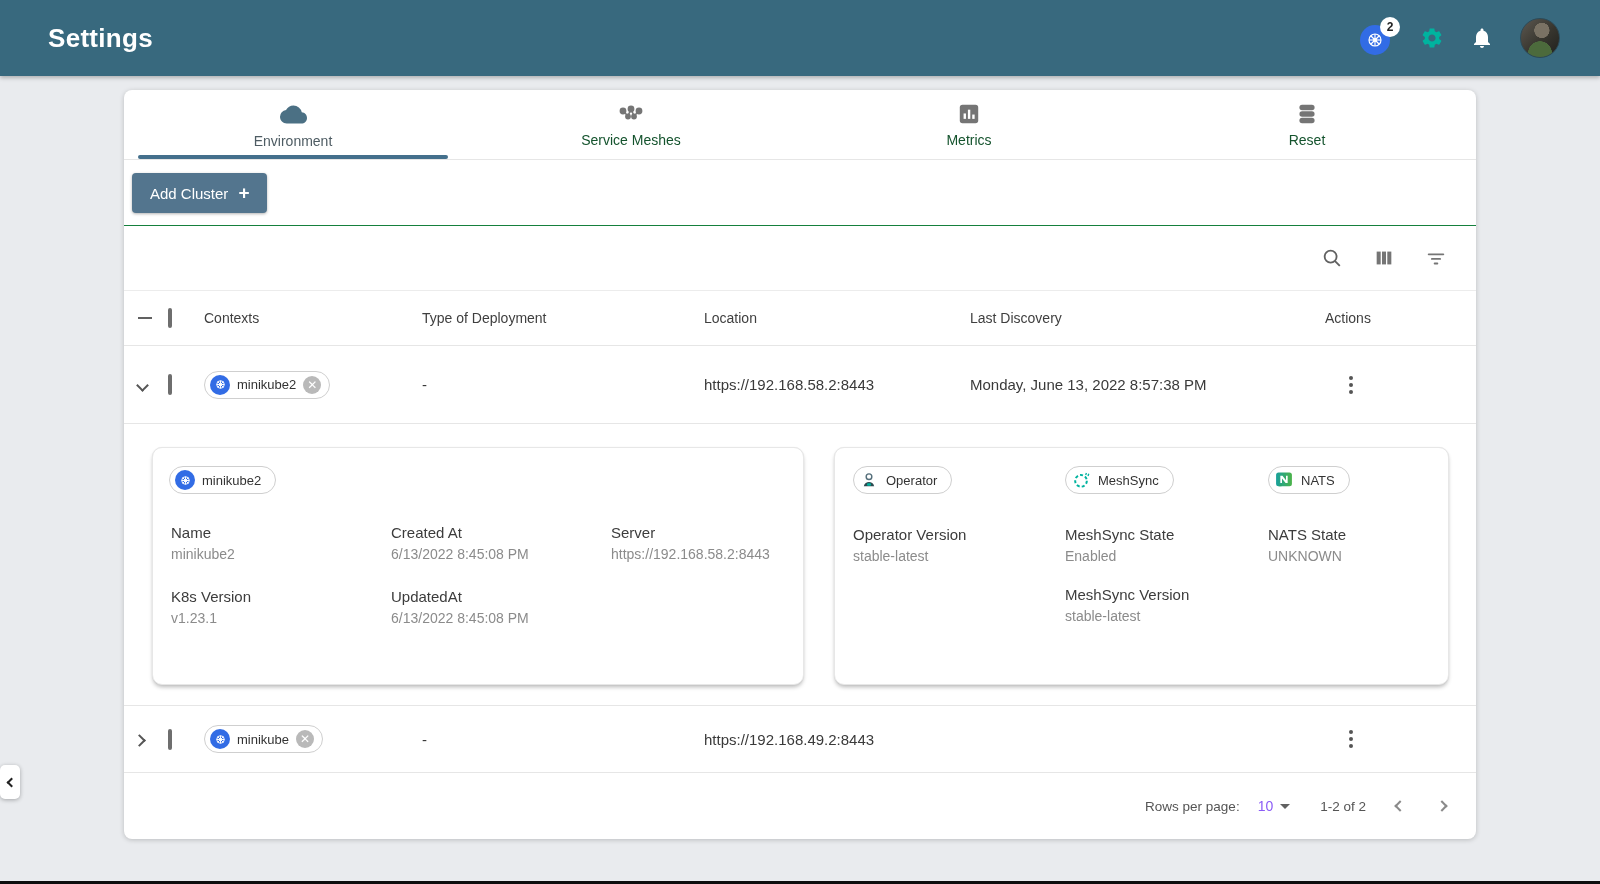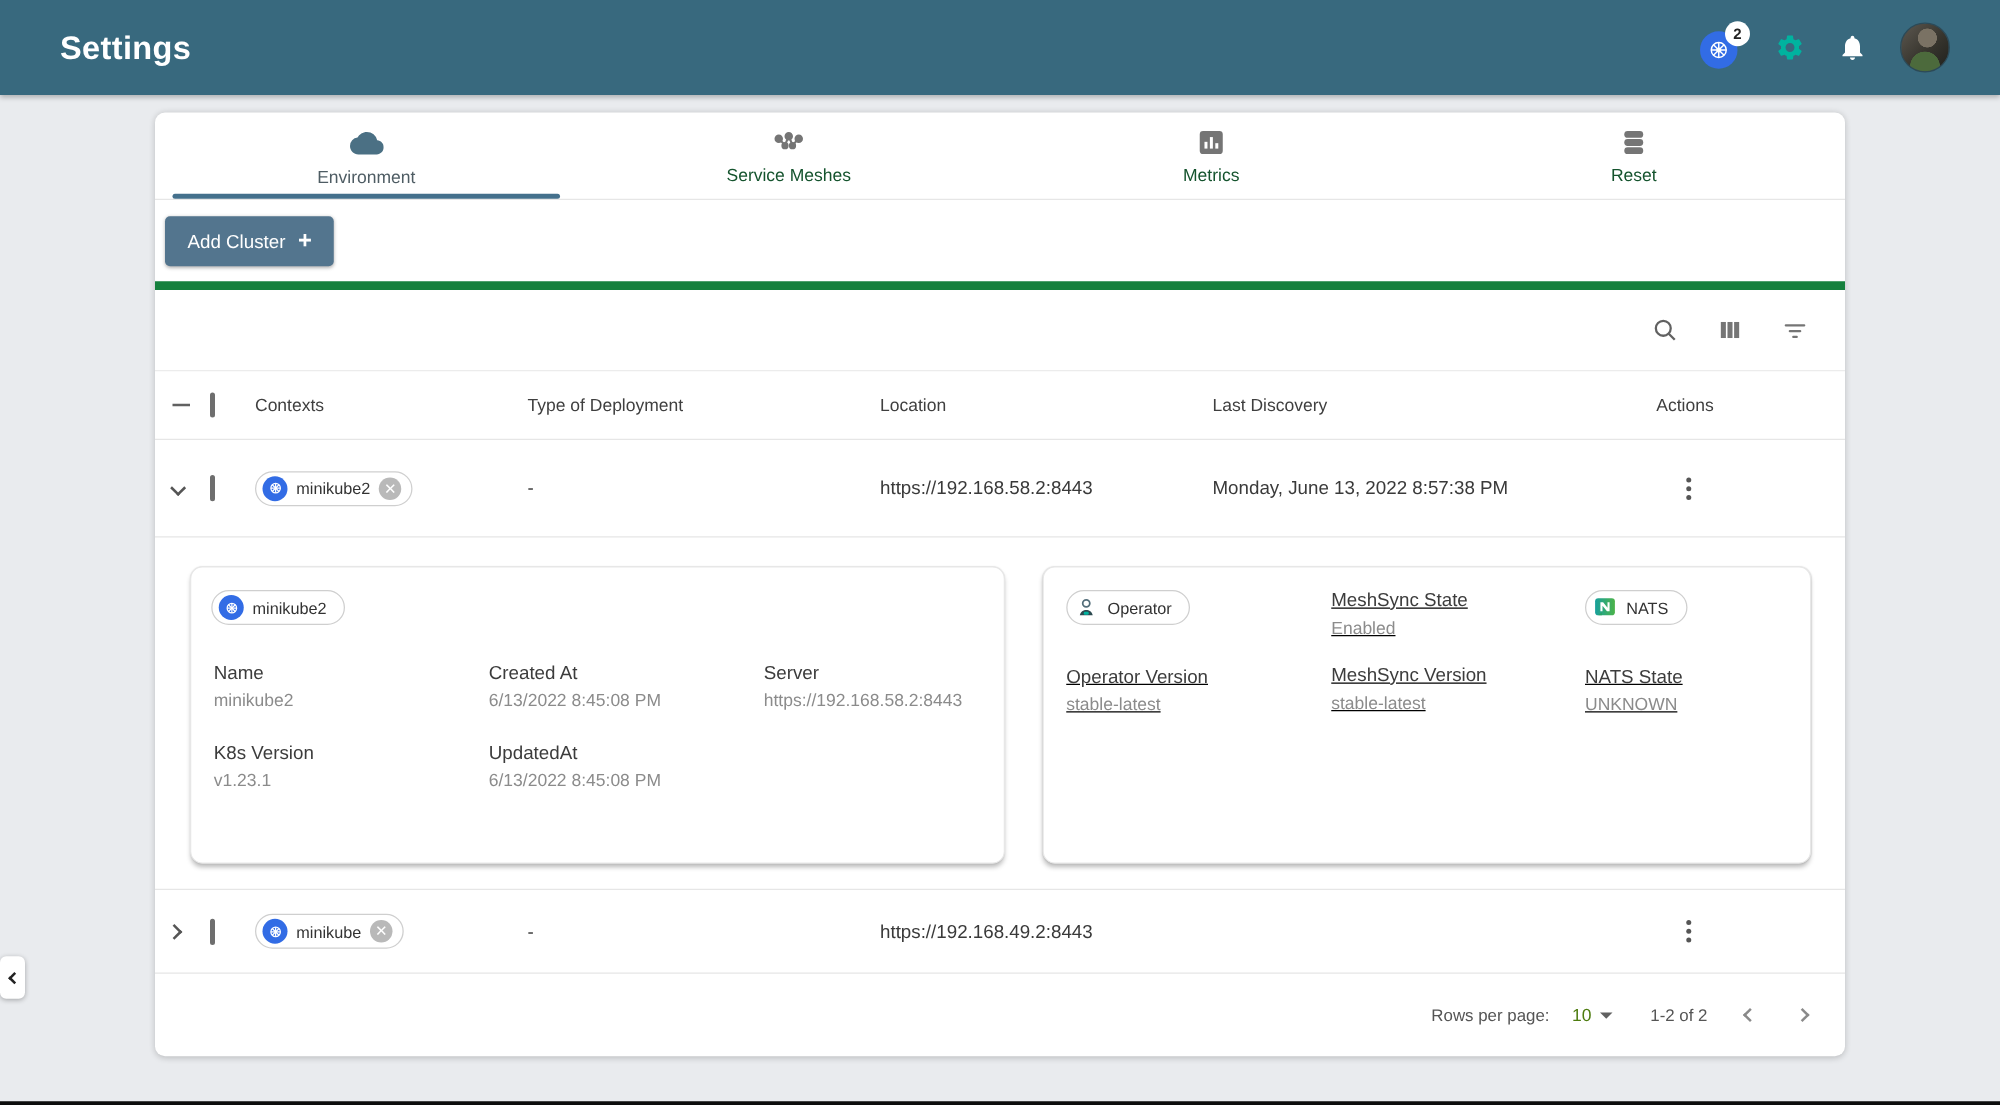--- a/index.html
+++ b/index.html
@@ -31,21 +31,21 @@
   .tabs { display:flex; height:70px; border-bottom:1px solid #e6e6e6; }
   .tab { flex:1; display:flex; flex-direction:column; align-items:center;
     justify-content:center; gap:5px; cursor:pointer; position:relative;
     color:#14532d; font-size:14px; }
   .tab.active { color:#4e5c63; }
   .tab.active::after { content:""; position:absolute; bottom:0; left:4%; width:92%;
     height:4px; background:#44708c; border-radius:2px; }
   .tab .tlabel { font-size:14px; }
 
   
-  .addrow { padding:13px 0 12px 8px; border-bottom:7px solid #15803d; }
+  .addrow { padding:13px 0 12px 8px; border-bottom:1px solid #15803d; }
   .btn-add { background:#53758e; color:#fff; border:none; border-radius:4px;
     height:40px; padding:0 18px; font-size:15px; font-family:inherit; cursor:pointer;
     display:inline-flex; align-items:center; gap:10px; box-shadow:0 1px 3px rgba(0,0,0,.3); }
   .btn-add .plus { font-size:19px; font-weight:bold; }
 
   
   .toolbar { height:64px; display:flex; align-items:center; justify-content:flex-end;
     gap:28px; padding-right:28px; }
   .tool-ic { width:24px; height:24px; cursor:pointer; display:flex;
     align-items:center; justify-content:center; }
@@ -77,34 +77,34 @@
     font-size:12px; display:flex; align-items:center; justify-content:center; cursor:pointer; }
   .k8s-mini { width:20px; height:20px; border-radius:50%; background:#326CE5;
     display:flex; align-items:center; justify-content:center; flex:none; }
 
   
   .expanded { display:flex; gap:30px; padding:23px 27px 20px 28px; border-bottom:1px solid #e6e6e6; }
   .panel { background:#fff; border:1px solid #e7e7e7; border-radius:10px;
     box-shadow:0 3px 4px -1px rgba(0,0,0,.28), 0 0 1px rgba(0,0,0,.1);
     height:238px; padding:18px 16px; }
   .panel-left { width:652px; }
-  .panel-right { flex:1;text-decoration:underline; }
+  .panel-right { flex:1; }
   .fields-grid { display:grid; grid-template-columns:220px 220px 1fr; row-gap:26px;
     margin-top:30px; padding-left:2px; }
   .f-label { font-size:15px; color:#3c3c3c; margin-bottom:5px; }
   .f-value { font-size:14px; color:#8b8b8b; }
   .svc-grid { display:grid; grid-template-columns:212px 203px 1fr; padding-left:2px; }
   .svc-chip-row { margin-bottom:32px; }
   .svc-block + .svc-block { margin-top:22px; }
 
   
   .pagination { height:66px; border-top:0; display:flex; align-items:center;
     justify-content:flex-end; padding-right:30px; gap:30px; color:#555; font-size:13.5px; }
   .rpp { display:flex; align-items:center; gap:18px; }
-  .rpp-select { display:flex; align-items:center; gap:7px; cursor:pointer; font-size:14px; color:#4d7c0f; }
+  .rpp-select { display:flex; align-items:center; gap:7px; cursor:pointer; font-size:14px; color:#8b5cf6; }
   .caret-down { width:0; height:0; border-left:5px solid transparent;
     border-right:5px solid transparent; border-top:5px solid #616161; }
   .pchev { width:8px; height:8px; border-right:2px solid #8a8a8a; border-bottom:2px solid #8a8a8a;
     display:inline-block; cursor:pointer; }
   .pchev.prev { transform:rotate(135deg); }
   .pchev.next { transform:rotate(-45deg); }
   .pnav { display:flex; gap:34px; align-items:center; }
 
   
   .drawer-handle { position:absolute; left:0; top:765px; width:20px; height:34px;
@@ -317,20 +317,30 @@
               <span>Operator</span>
             </span>
           </div>
           <div class="svc-block">
             <div class="f-label">Operator Version</div>
             <div class="f-value">stable-latest</div>
           </div>
         </div>
 
         <div>
+          <div class="svc-chip-row">
+            <span class="chip" style="padding-right:14px;">
+              <svg width="20" height="20" viewBox="0 0 24 24">
+                <circle cx="12" cy="13" r="7" fill="none" stroke="#00B39F" stroke-width="2.4" stroke-dasharray="3.6 2.6"></circle>
+                <line x1="18.5" y1="3.5" x2="17.6" y2="6" stroke="#00B39F" stroke-width="1.6"></line>
+                <line x1="21.3" y1="4.6" x2="20.4" y2="7.1" stroke="#00B39F" stroke-width="1.6"></line>
+              </svg>
+              <span>MeshSync</span>
+            </span>
+          </div>
           <div class="svc-block">
             <div class="f-label">MeshSync State</div>
             <div class="f-value">Enabled</div>
           </div>
           <div class="svc-block">
             <div class="f-label">MeshSync Version</div>
             <div class="f-value">stable-latest</div>
           </div>
         </div>
 

